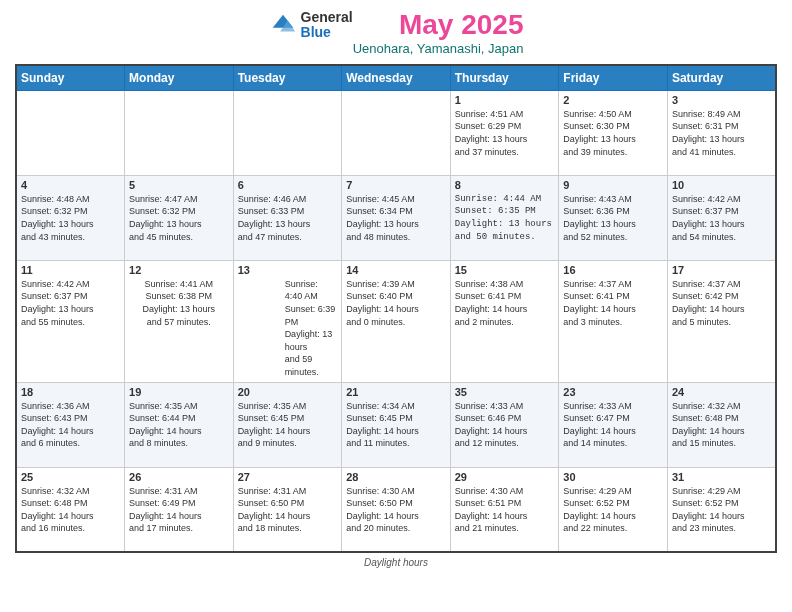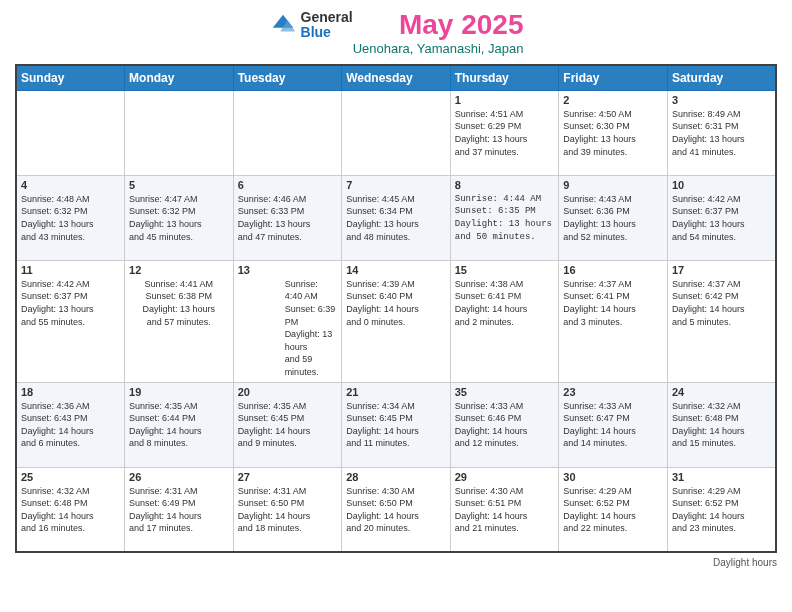--- a/index.html
+++ b/index.html
@@ -97,21 +97,22 @@
       color: #333;
       line-height: 1.4;
     }
     .empty-cell {
       background: #fff !important;
     }
     .footer-note {
       font-size: 10px;
       color: #555;
       margin-top: 4px;
-      text-align: right;
+      text-align: center;
+      font-style: italic;
     }
   </style>
 </head>
 <body>
 
 <div class="page">
   <div class="header">
     <div class="logo">
       <svg class="logo-icon" viewBox="0 0 30 30" width="30" height="30">
         <polygon points="15,4 26,18 4,18" fill="#2a7fc1"></polygon>

